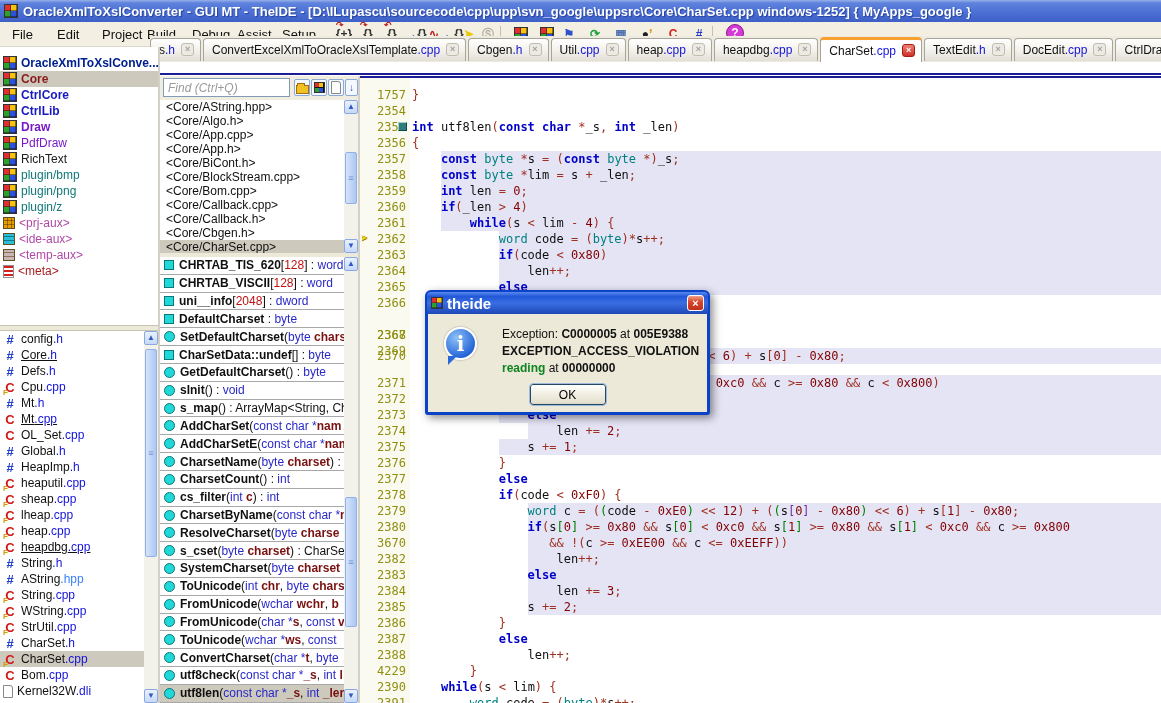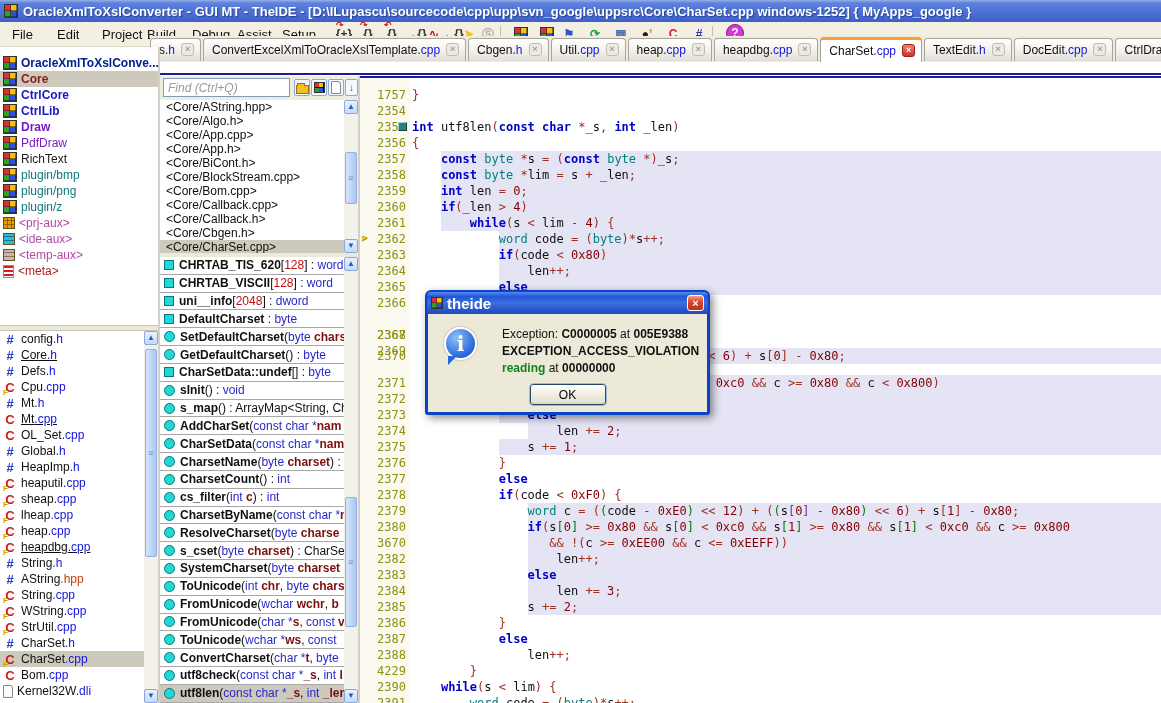--- a/index.html
+++ b/index.html
@@ -362,21 +362,21 @@
         <div class="row16">
           <span class="cicon">C<span class="fbadge">F</span></span>
           <span style="text-decoration:underline;">heapdbg<span style="color:#1414D8;">.cpp</span></span>
         </div>
         <div class="row16">
           <span class="hicon">#</span>
           <span style="">String<span style="color:#1414D8;">.h</span></span>
         </div>
         <div class="row16">
           <span class="hicon">#</span>
-          <span style="">AString<span style="color:#c2410c;">.hpp</span></span>
+          <span style="">AString<span style="color:#3b82f6;">.hpp</span></span>
         </div>
         <div class="row16">
           <span class="cicon">C<span class="fbadge">F</span></span>
           <span style="">String<span style="color:#1414D8;">.cpp</span></span>
         </div>
         <div class="row16">
           <span class="cicon">C<span class="fbadge">F</span></span>
           <span style="">WString<span style="color:#1414D8;">.cpp</span></span>
         </div>
         <div class="row16">
@@ -460,42 +460,42 @@
         </div>
         <div class="symrow" style="height: 17.84px;">
           <span class="sqicon"></span>
           <span><span class="symname">DefaultCharset</span> : <span style="color:#2828C8">byte</span></span>
         </div>
         <div class="symrow" style="height: 17.84px;">
           <span class="ciricon"></span>
           <span><span class="symname">SetDefaultCharset</span>(<span style="color:#2828C8">byte</span> <span style="color:#7A1010;font-weight:bold">chars</span></span>
         </div>
         <div class="symrow" style="height: 17.84px;">
-          <span class="ciricon"></span>
-          <span><span class="symname">GetDefaultCharset</span>() : <span style="color:#2828C8">byte</span></span>
-        </div>
-        <div class="symrow" style="height: 17.84px;">
           <span class="sqicon"></span>
           <span><span class="symname">CharSetData::undef</span>[] : <span style="color:#2828C8">byte</span></span>
         </div>
         <div class="symrow" style="height: 17.84px;">
           <span class="ciricon"></span>
+          <span><span class="symname">GetDefaultCharset</span>() : <span style="color:#2828C8">byte</span></span>
+        </div>
+        <div class="symrow" style="height: 17.84px;">
+          <span class="ciricon"></span>
           <span><span class="symname">sInit</span>() : <span style="color:#2828C8">void</span></span>
         </div>
         <div class="symrow" style="height: 17.84px;">
           <span class="ciricon"></span>
           <span><span class="symname">s_map</span>() : ArrayMap&lt;String, Ch</span>
         </div>
         <div class="symrow" style="height: 17.84px;">
           <span class="ciricon"></span>
           <span><span class="symname">AddCharSet</span>(<span style="color:#2828C8">const</span> <span style="color:#2828C8">char</span> <span style="color:#2828C8">*</span><span style="color:#7A1010;font-weight:bold">nam</span></span>
         </div>
         <div class="symrow" style="height: 17.84px;">
           <span class="ciricon"></span>
-          <span><span class="symname">CharSetData</span>(<span style="color:#2828C8">const</span> <span style="color:#2828C8">char</span> <span style="color:#2828C8">*</span><span style="color:#7A1010;font-weight:bold">nam</span></span>
+          <span><span class="symname">AddCharSetE</span>(<span style="color:#2828C8">const</span> <span style="color:#2828C8">char</span> <span style="color:#2828C8">*</span><span style="color:#7A1010;font-weight:bold">nam</span></span>
         </div>
         <div class="symrow" style="height: 17.84px;">
           <span class="ciricon"></span>
           <span><span class="symname">CharsetName</span>(<span style="color:#2828C8">byte</span> <span style="color:#7A1010;font-weight:bold">charset</span>) :</span>
         </div>
         <div class="symrow" style="height: 17.84px;">
           <span class="ciricon"></span>
           <span><span class="symname">CharsetCount</span>() : <span style="color:#2828C8">int</span></span>
         </div>
         <div class="symrow" style="height: 17.84px;">

